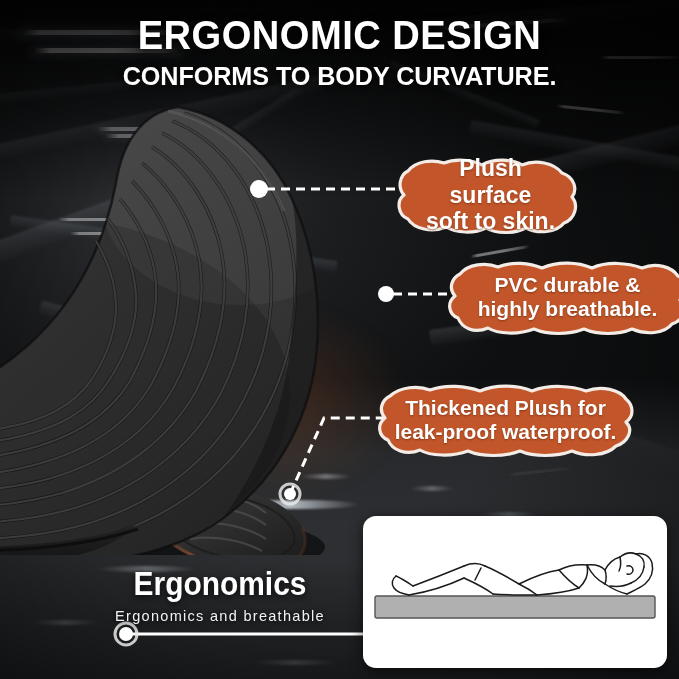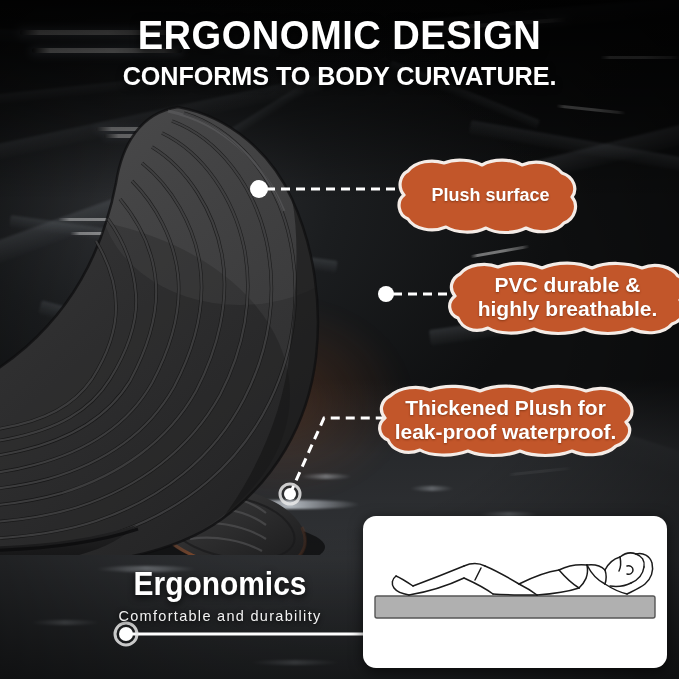--- a/index.html
+++ b/index.html
@@ -93,21 +93,21 @@
   .callout{position:absolute;}
   .callout svg{position:absolute;left:0;top:0;overflow:visible;}
   .callout .ctext{
     position:absolute;left:0;top:0;width:100%;height:100%;
     display:flex;flex-direction:column;align-items:center;justify-content:center;
     color:#fff;font-weight:700;line-height:1.16;text-align:center;
     text-shadow:0 1px 2px rgba(90,32,8,.55);
     pointer-events:none;
   }
   .c1{left:398px;top:155px;width:185px;height:80px;}
-  .c1 .ctext{font-size:18px;padding:0 18px;box-sizing:border-box;}
+  .c1 .ctext{font-size:23px;padding:0 18px;box-sizing:border-box;}
   .c2{left:450px;top:258px;width:235px;height:78px;}
   .c2 .ctext{font-size:21px;padding:0 16px;box-sizing:border-box;}
   .c3{left:378px;top:382px;width:255px;height:76px;}
   .c3 .ctext{font-size:21px;padding:0 16px;box-sizing:border-box;}
 
   
   .conn{position:absolute;left:0;top:0;width:679px;height:679px;pointer-events:none;}
   .dash{
     fill:none;stroke:#fff;stroke-width:3;
     stroke-dasharray:9 6;stroke-linecap:butt;
@@ -328,20 +328,21 @@
 
   <div class="callout c1">
     <svg width="185" height="80" viewBox="0 0 185 80">
       <path d="M10,16 C18,6 34,4 46,8 C58,3 74,5 84,10 C96,3 114,4 124,10
                C138,4 156,8 164,18 C176,22 180,34 174,42 C181,50 177,64 166,68
                C158,78 140,79 128,73 C116,79 98,79 88,73 C76,79 58,78 48,72
                C34,78 16,74 10,64 C0,60 -2,46 6,40 C-1,32 2,20 10,16 Z" fill="#c2562a" stroke="#f4ece7" stroke-width="3.2" stroke-linejoin="round"></path>
     </svg>
     <div class="ctext">
       <span>Plush surface</span>
+      <span>soft to skin.</span>
     </div>
   </div>
 
   <div class="callout c2">
     <svg width="235" height="78" viewBox="0 0 235 78">
       <path d="M10,16 C18,6 36,4 48,9 C62,3 80,5 92,10 C108,3 128,4 142,10
                C158,3 178,5 192,10 C206,4 222,9 228,18 C238,24 238,36 230,42
                C238,50 234,62 222,66 C214,76 196,77 182,71 C168,77 148,77 134,71
                C118,77 98,77 84,71 C68,77 48,76 38,70 C24,76 12,70 8,60
                C-2,56 -3,44 5,38 C-2,30 2,20 10,16 Z" fill="#c2562a" stroke="#f4ece7" stroke-width="3.2" stroke-linejoin="round"></path>
@@ -360,21 +361,21 @@
                C126,75 104,75 90,69 C74,75 52,74 42,68 C28,74 14,68 10,58
                C0,54 -1,42 7,36 C0,28 4,18 12,14 Z" fill="#c2562a" stroke="#f4ece7" stroke-width="3.2" stroke-linejoin="round"></path>
     </svg>
     <div class="ctext">
       <span>Thickened Plush for</span>
       <span>leak-proof waterproof.</span>
     </div>
   </div>
 
   <div class="erg-title">Ergonomics</div>
-  <div class="erg-sub">Comfortable and durability</div>
+  <div class="erg-sub">Ergonomics and breathable</div>
 
   <div class="panel">
     <svg width="304" height="152" viewBox="0 0 304 152">
 
       <rect x="12" y="80" width="280" height="22" rx="2" fill="#b0b0b0" stroke="#555" stroke-width="1.4"></rect>
 
       <g fill="none" stroke="#1b1b1b" stroke-width="1.5" stroke-linejoin="round" stroke-linecap="round">
 
         <path d="M33,60 C29,63 28,68 31,72 C34,76 40,78 46,79"></path>
         <path d="M33,60 C38,62 44,66 50,70"></path>

